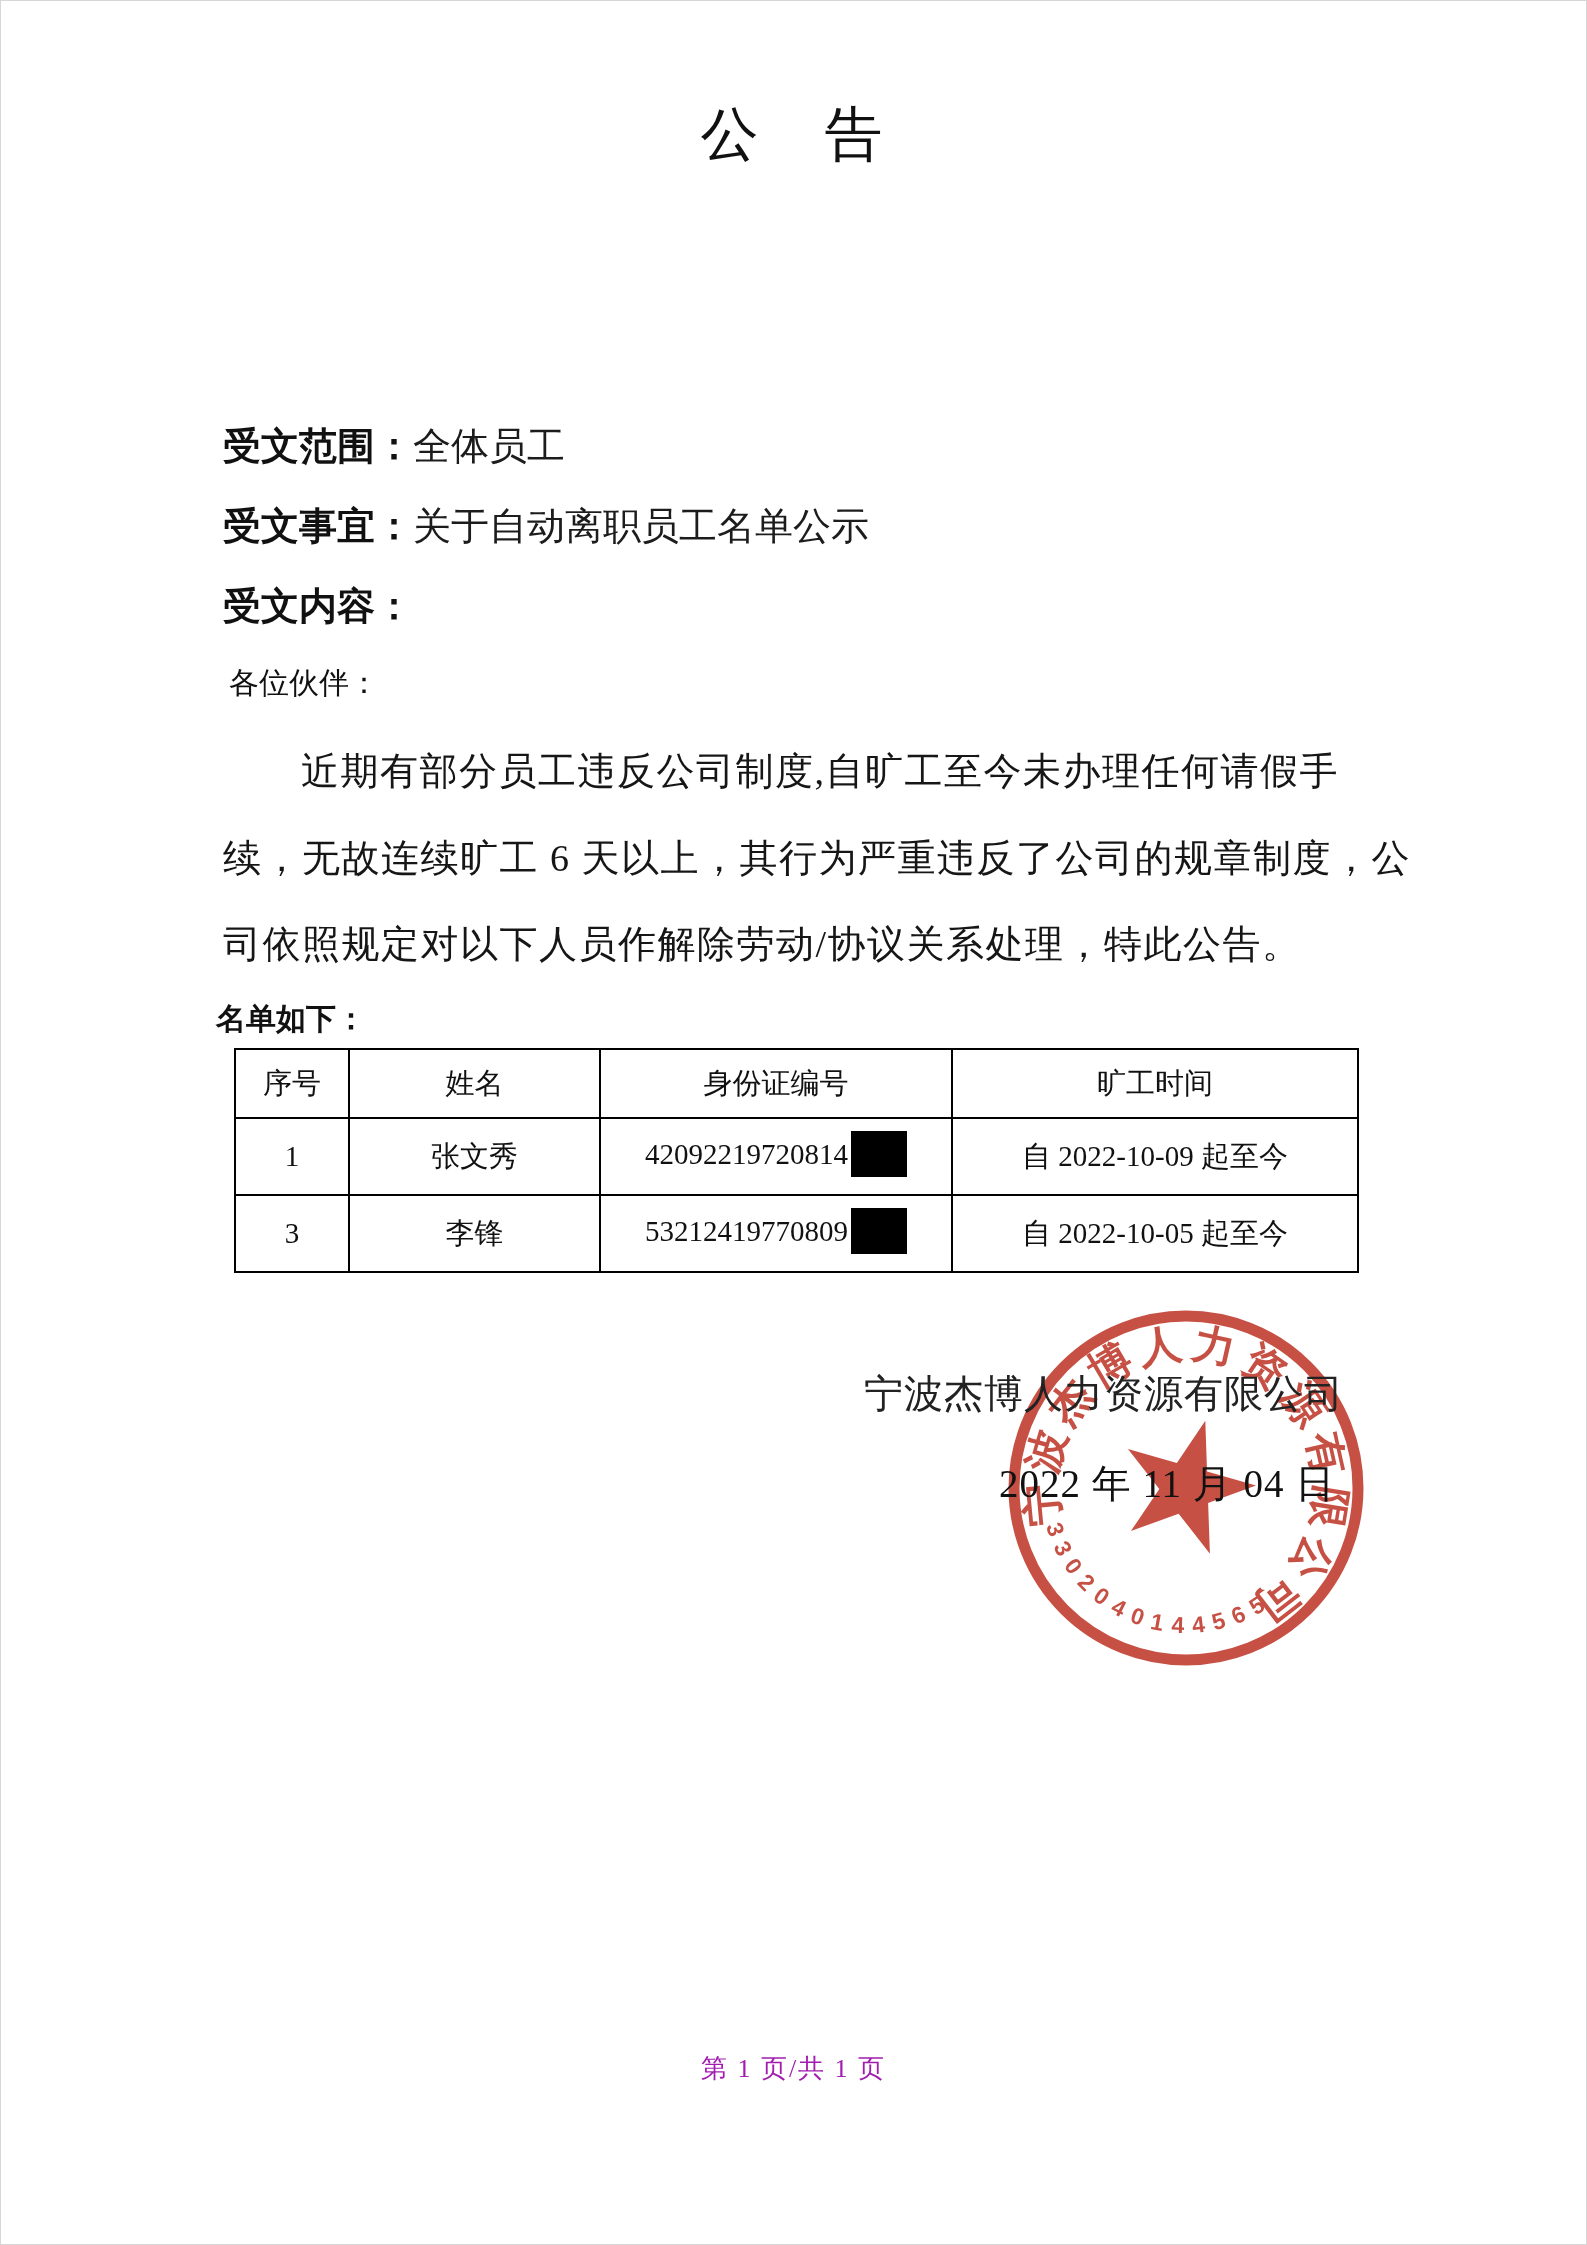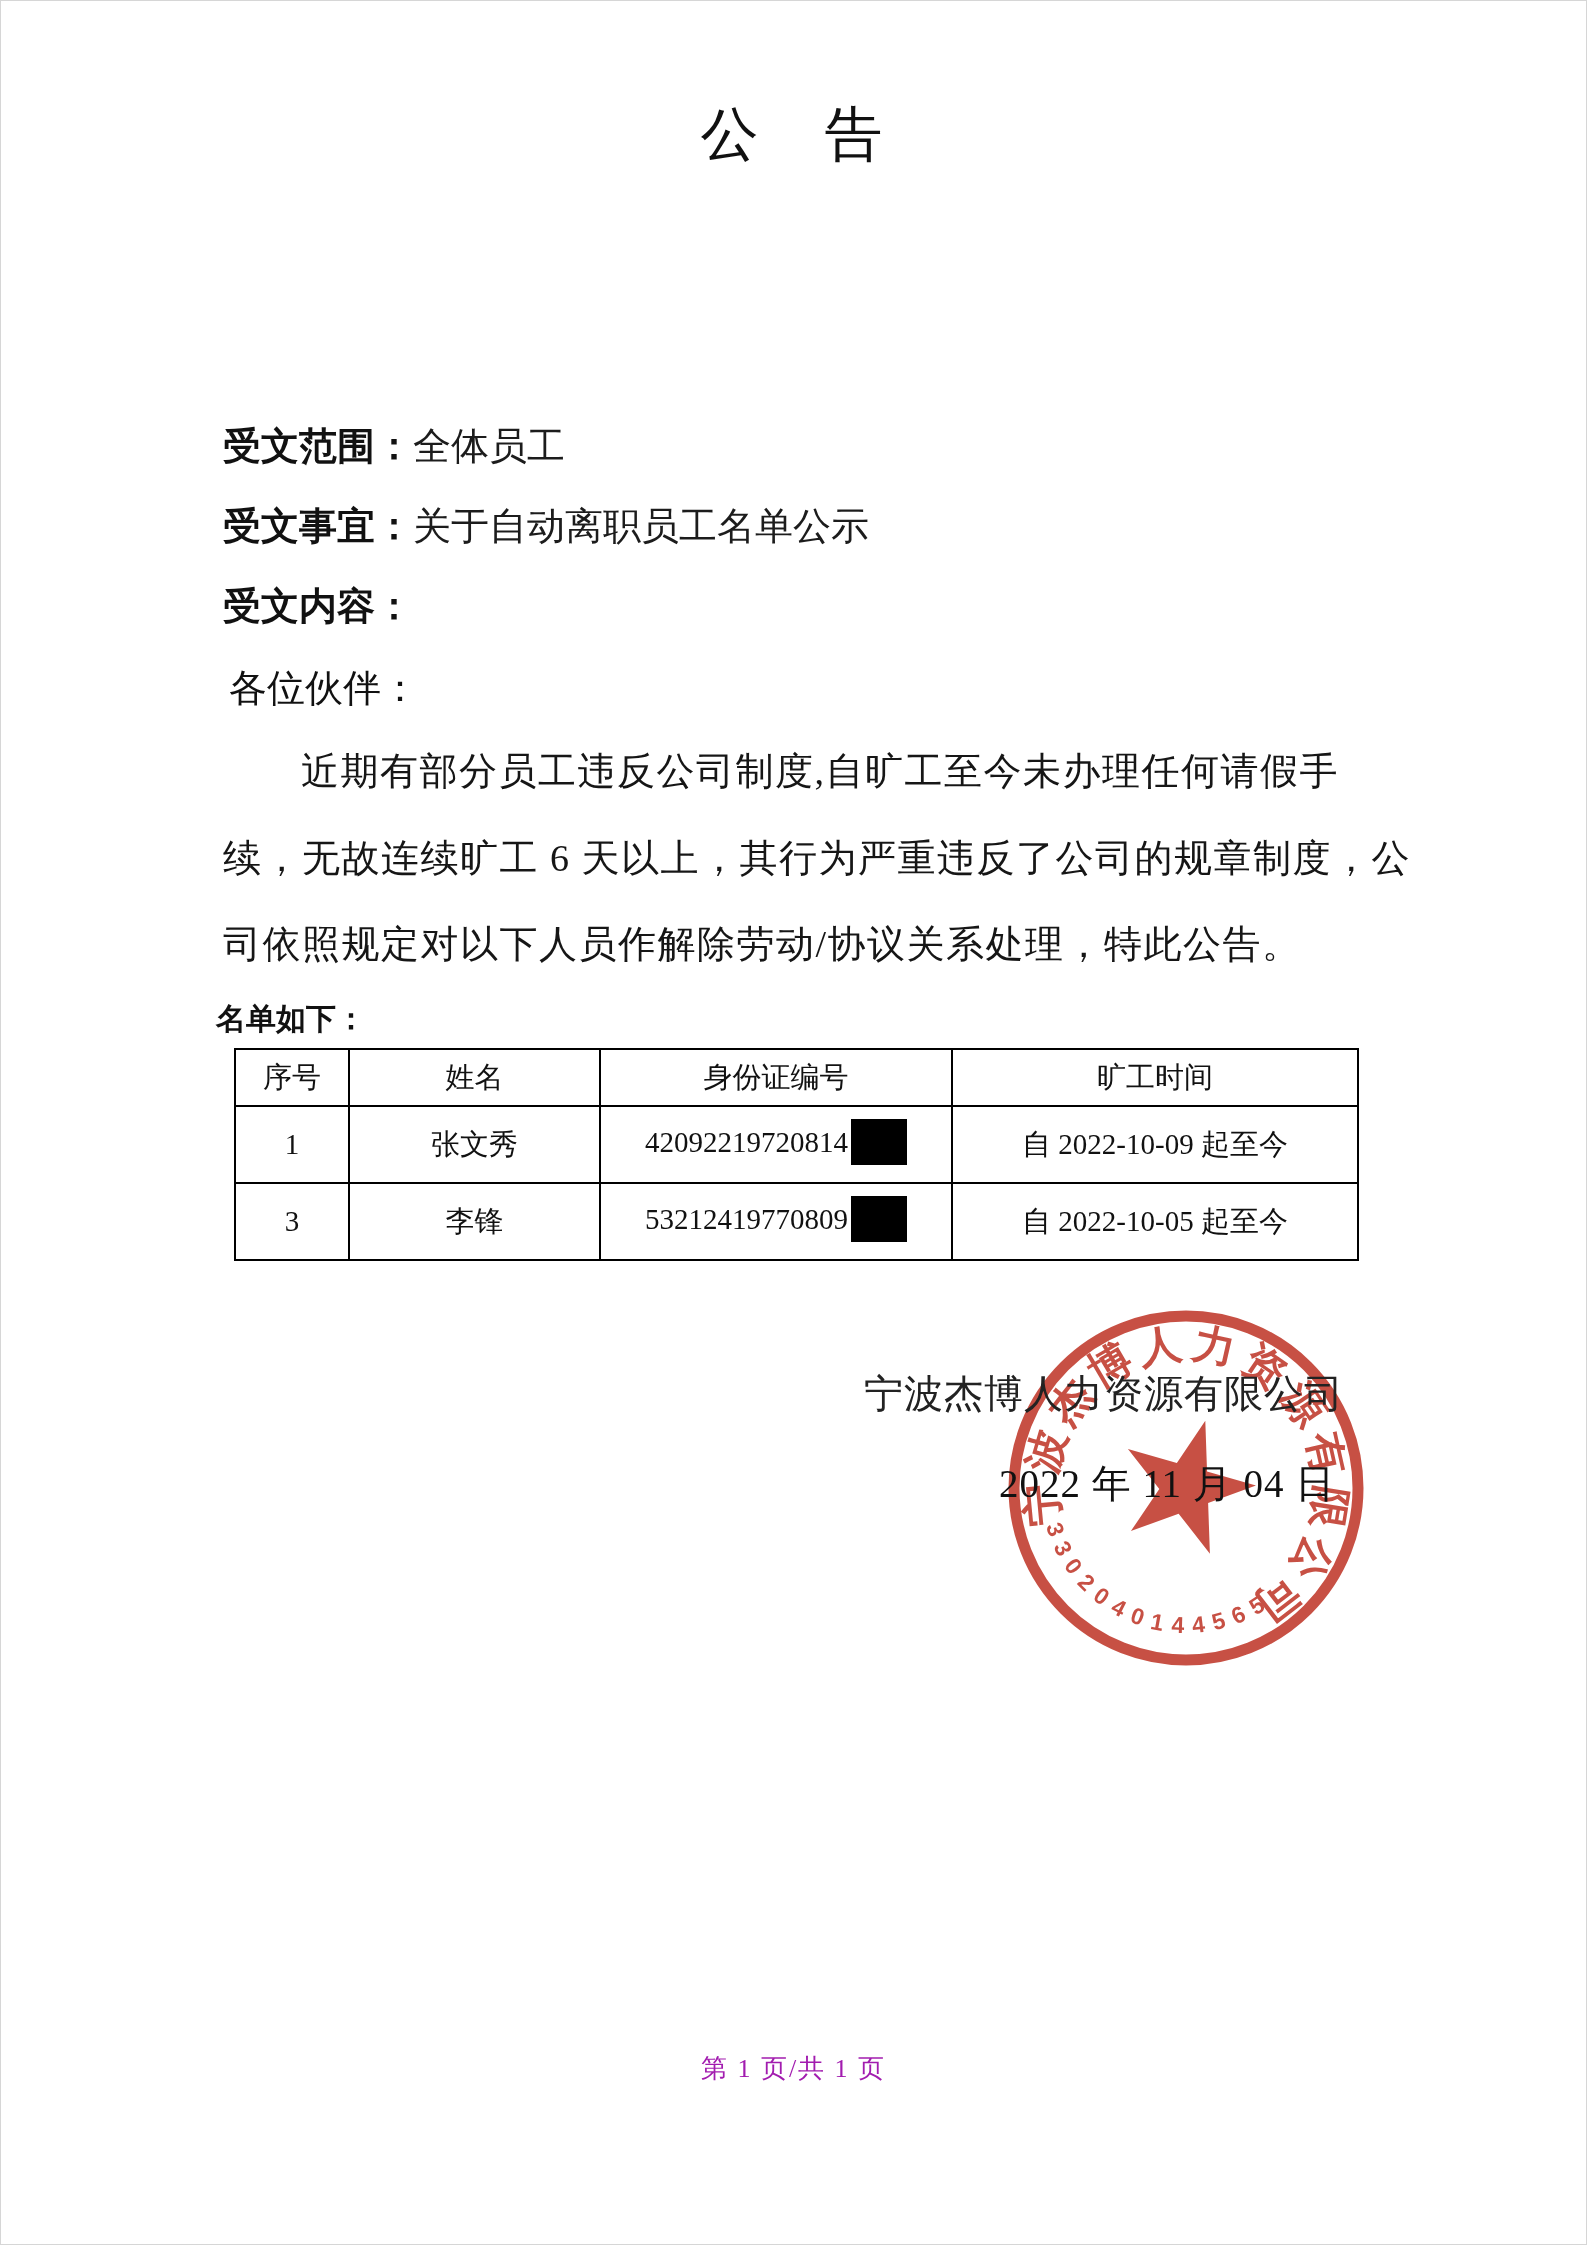--- a/index.html
+++ b/index.html
@@ -27,21 +27,21 @@
     font-size: 38px;
     line-height: 44px;
     white-space: nowrap;
   }
   .meta-line .lbl { font-weight: bold; }
   .meta-line .val { font-weight: normal; color: #1c1c1c; }
   .val-num { font-family: "Liberation Sans", "DejaVu Sans", sans-serif; font-size: 36px; }
   .salutation {
     position: absolute;
     left: 228px; top: 662px;
-    font-size: 38px;
+    font-size: 30px;
   }
   .para-line {
     position: absolute;
     left: 222px;
     font-size: 38px;
     letter-spacing: 1.5px;
     white-space: nowrap;
     color: #161616;
   }
   .para-line.indent { left: 300px; }
@@ -59,21 +59,21 @@
     table-layout: fixed;
     font-size: 29px;
   }
   table.roster th, table.roster td {
     border: 2px solid #000;
     text-align: center;
     vertical-align: middle;
     font-weight: normal;
     padding: 0;
   }
-  table.roster tr.hdr { height: 57px; }
+  table.roster tr.hdr { height: 69px; }
   table.roster tr.datarow { height: 77px; }
   .col-no { width: 114px; }
   .col-name { width: 251px; }
   .col-id { width: 352px; }
   .col-abs { width: 406px; }
   .redact {
     display: inline-block;
     width: 56px; height: 46px;
     background: #000;
     vertical-align: middle;

